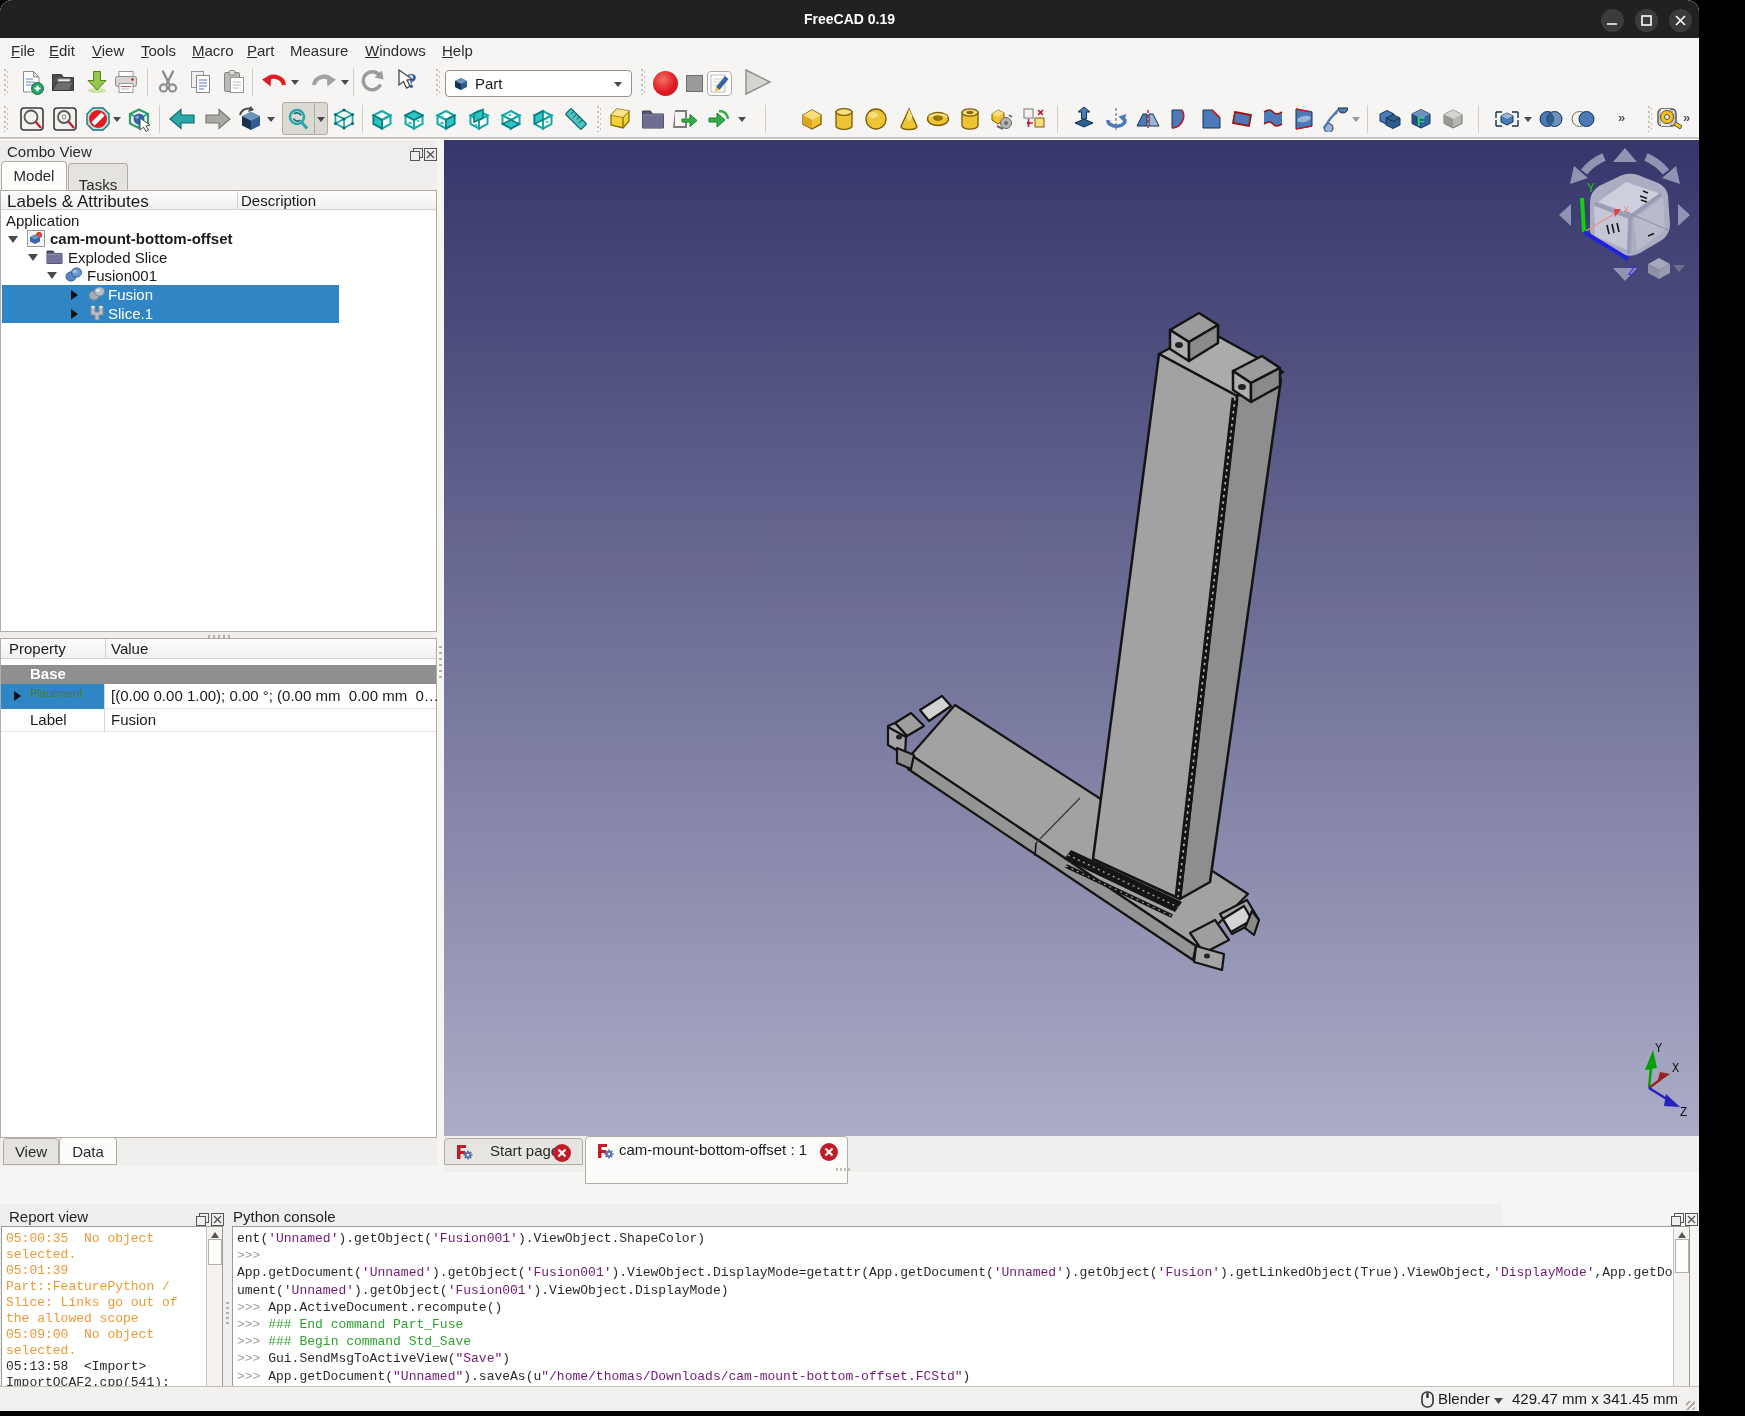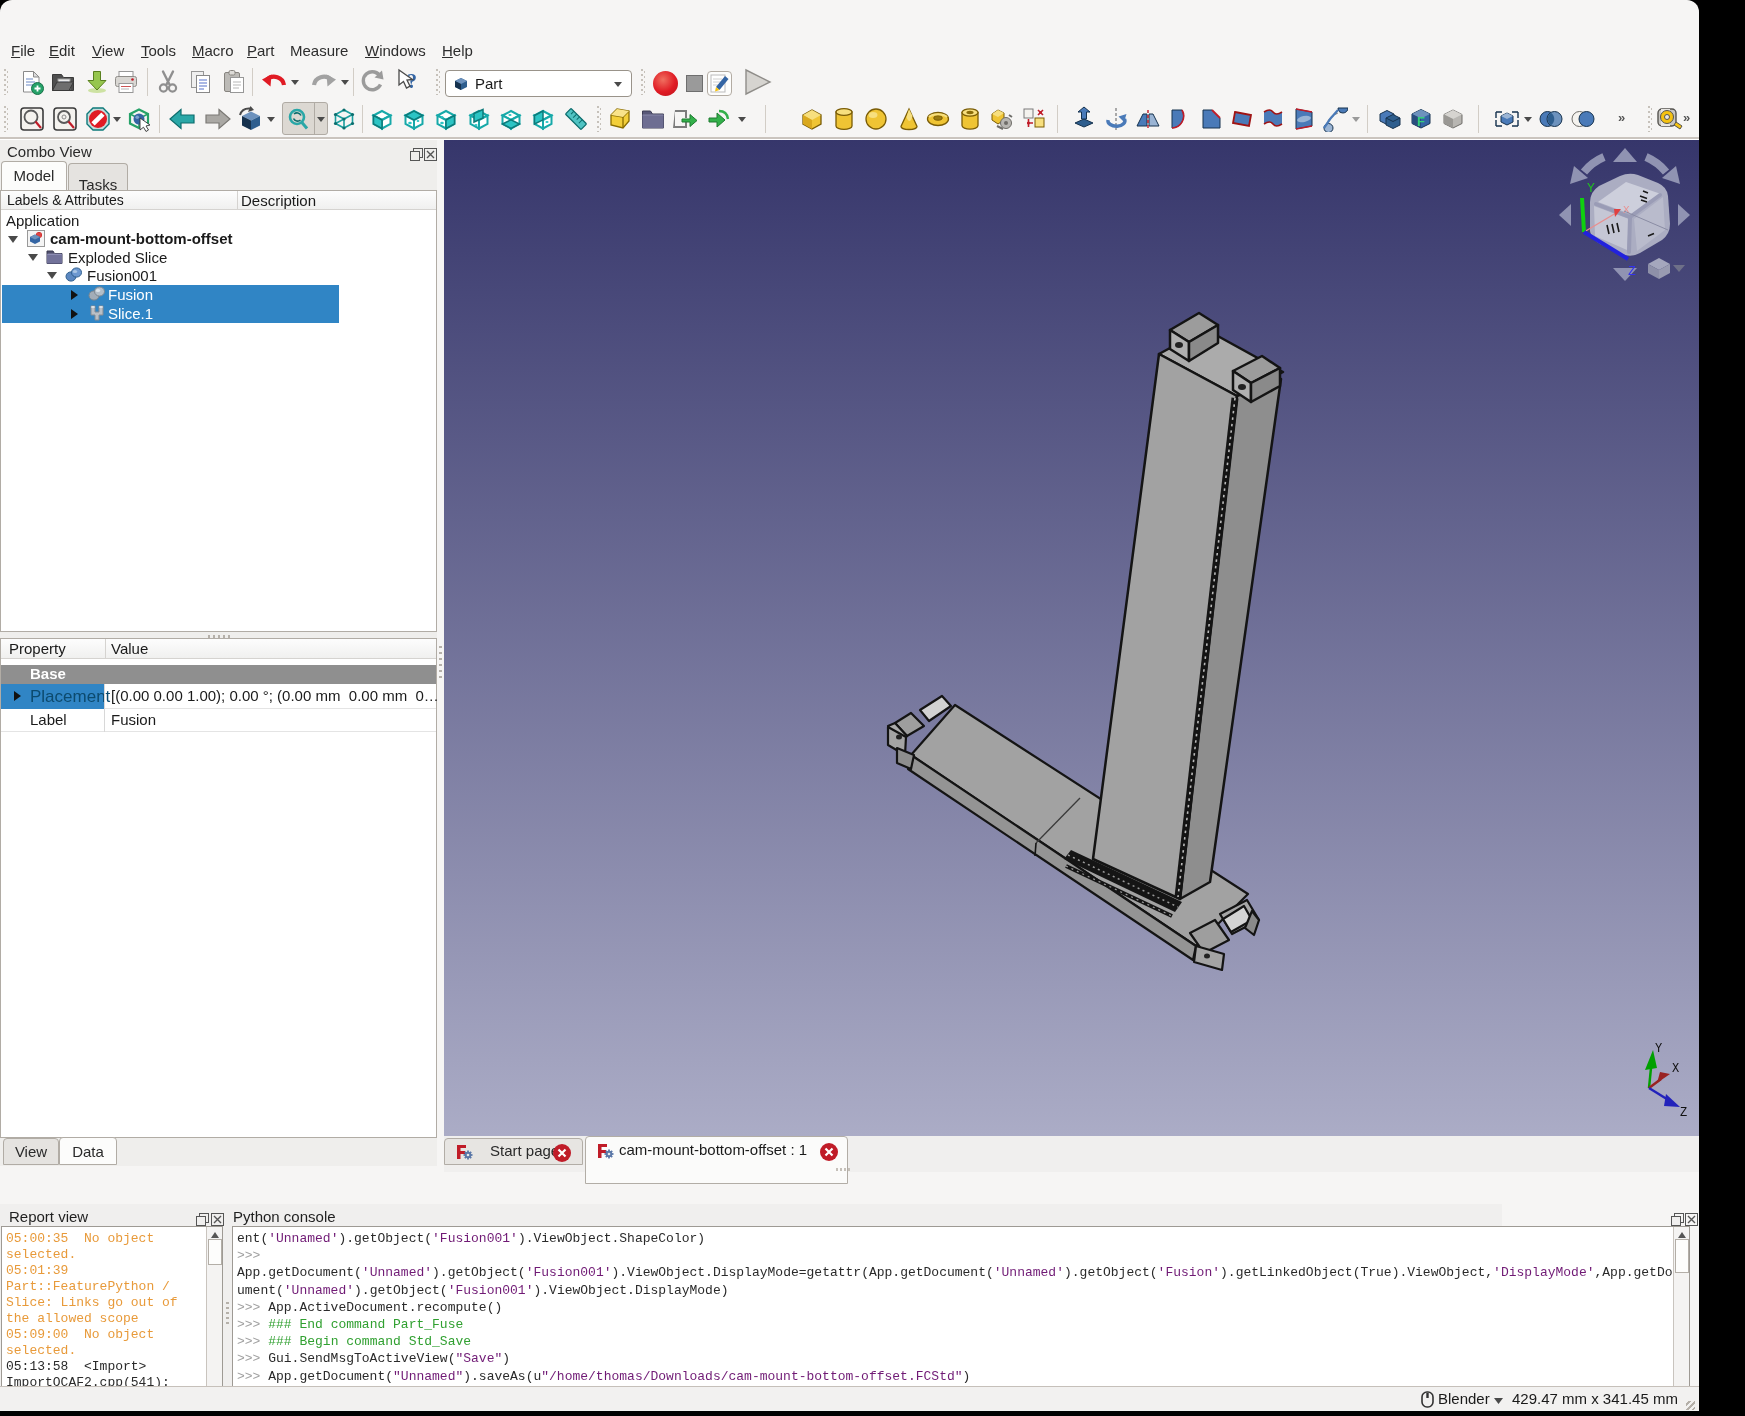--- a/index.html
+++ b/index.html
@@ -35,20 +35,35 @@
 #statusbar{position:absolute;left:0;top:1386px;width:1699px;height:25px;background:#f2f1f0;
 border-top:1px solid #c6c0ba;font-size:15px;color:#1a1a1a;}
 .mono{font-family:"Liberation Mono",monospace;font-size:13px;white-space:pre;}
 .s{color:#701a75;}
 .p{color:#a0a0a0;}
 .g{color:#30a030;}
 </style>
 </head>
 <body>
 <div id="win">
+  <div id="titlebar">
+    <div id="title">FreeCAD 0.19</div>
+    <div class="winbtn" style="left:1601px;">
+      <svg width="23" height="23">
+          <line x1="6" y1="15" x2="16" y2="15" stroke="#fff" stroke-width="1.6"></line>
+        </svg></div>
+    <div class="winbtn" style="left:1635px;">
+      <svg width="23" height="23">
+          <rect x="7" y="7" width="9" height="9" fill="none" stroke="#fff" stroke-width="1.6"></rect>
+        </svg></div>
+    <div class="winbtn" style="left:1669px;">
+      <svg width="23" height="23">
+          <path d="M7 7 L16 16 M16 7 L7 16" stroke="#fff" stroke-width="1.6"></path>
+        </svg></div>
+  </div>
   <div id="menubar">
     <div class="mi" style="left:11px;"><u>F</u>ile</div>
     <div class="mi" style="left:49px;"><u>E</u>dit</div>
     <div class="mi" style="left:92px;"><u>V</u>iew</div>
     <div class="mi" style="left:141px;"><u>T</u>ools</div>
     <div class="mi" style="left:192px;"><u>M</u>acro</div>
     <div class="mi" style="left:247px;"><u>P</u>art</div>
     <div class="mi" style="left:290px;">Measure</div>
     <div class="mi" style="left:365px;"><u>W</u>indows</div>
     <div class="mi" style="left:442px;"><u>H</u>elp</div>
@@ -457,21 +472,21 @@
           <rect x="0.5" y="3.5" width="9" height="9" fill="#efeeec" stroke="#555"></rect>
         </svg></div>
     <div style="position:absolute;left:424px;top:7px;width:13px;height:13px;"><svg width="13" height="13">
           <rect x="0.5" y="0.5" width="12" height="12" fill="none" stroke="#555"></rect>
           <path d="M3 3 L10 10 M10 3 L3 10" stroke="#555" stroke-width="1.4"></path>
         </svg></div>
     <div style="position:absolute;left:1px;top:21px;width:66px;height:29px;background:#fcfcfb;border:1px solid #b1aca5;border-bottom:none;border-radius:4px 4px 0 0;font-size:15px;color:#2a2a2a;text-align:center;padding-top:5px;">Model</div>
     <div style="position:absolute;left:68px;top:23px;width:60px;height:27px;background:#e5e3e0;border:1px solid #b1aca5;border-bottom:none;border-radius:4px 4px 0 0;font-size:15px;color:#2a2a2a;text-align:center;padding-top:12px;">Tasks</div>
     <div style="position:absolute;left:0px;top:50px;width:437px;height:442px;background:#fff;border:1px solid #b1aca5;"></div>
     <div style="position:absolute;left:1px;top:51px;width:435px;height:19px;background:linear-gradient(#fdfdfd,#f0f0ef);border-bottom:1px solid #d5d3d0;">
-      <span style="position:absolute;left:6px;top:1px;font-size:14px;color:#1a1a1a;">Labels &amp; Attributes</span>
+      <span style="position:absolute;left:6px;top:1px;font-size:17px;color:#1a1a1a;">Labels &amp; Attributes</span>
       <span style="position:absolute;left:240px;top:1px;font-size:15px;color:#1a1a1a;">Description</span>
       <div style="position:absolute;left:236px;top:0;width:1px;height:19px;background:#d5d3d0;"></div>
     </div>
     <div style="position:absolute;left:6px;top:72px;font-size:15px;color:#1a1a1a;">Application</div>
 
     <svg style="position:absolute;left:8px;top:95px;" width="12" height="9">
         <path d="M0 1 L10 1 L5 8 Z" fill="#4a4a4a"></path>
       </svg>
     <div style="position:absolute;left:27px;top:90px;width:18px;height:17px;background:#f4f4f4;border:1px solid #999;"><svg width="16" height="15" viewBox="0 0 16 15">
           <circle cx="11" cy="4" r="3" fill="#cc2222"></circle>
@@ -527,21 +542,21 @@
       <div style="position:absolute;left:104px;top:0;width:1px;height:20px;background:#d5d3d0;"></div>
     </div>
     <div style="position:absolute;left:1px;top:525px;width:435px;height:19px;background:#8f8f8f;">
       <span style="position:absolute;left:29px;top:0px;font-size:15px;font-weight:bold;color:#fff;">Base</span>
     </div>
     <div style="position:absolute;left:1px;top:544px;width:435px;height:25px;border-bottom:1px solid #e4e4e4;">
       <div style="position:absolute;left:0;top:0;width:103px;height:25px;background:#3085c5;"></div>
       <svg style="position:absolute;left:12px;top:7px;" width="9" height="11">
           <path d="M1 0 L8 5 L1 10 Z" fill="#111"></path>
         </svg>
-      <span style="position:absolute;left:29px;top:3px;font-size:17px;color:#0c4a6e;">Placement</span>
+      <span style="position:absolute;left:29px;top:3px;font-size:11px;color:#4d7c0f;">Placement</span>
       <div style="position:absolute;left:103px;top:0;width:1px;height:25px;background:#d8d8d8;"></div>
       <span style="position:absolute;left:110px;top:3px;font-size:15px;color:#1a1a1a;white-space:nowrap;">[(0.00 0.00 1.00); 0.00 °; (0.00 mm&nbsp;&nbsp;0.00 mm&nbsp;&nbsp;0…</span>
     </div>
     <div style="position:absolute;left:1px;top:569px;width:435px;height:23px;border-bottom:1px solid #e4e4e4;">
       <div style="position:absolute;left:103px;top:0;width:1px;height:23px;background:#d8d8d8;"></div>
       <span style="position:absolute;left:29px;top:2px;font-size:15px;color:#1a1a1a;">Label</span>
       <span style="position:absolute;left:110px;top:2px;font-size:15px;color:#1a1a1a;">Fusion</span>
     </div>
 
     <div style="position:absolute;left:3px;top:998px;width:56px;height:27px;background:#e5e3e0;border:1px solid #b1aca5;border-radius:4px 4px 0 0;font-size:15px;color:#2a2a2a;text-align:center;padding-top:4px;">View</div>

